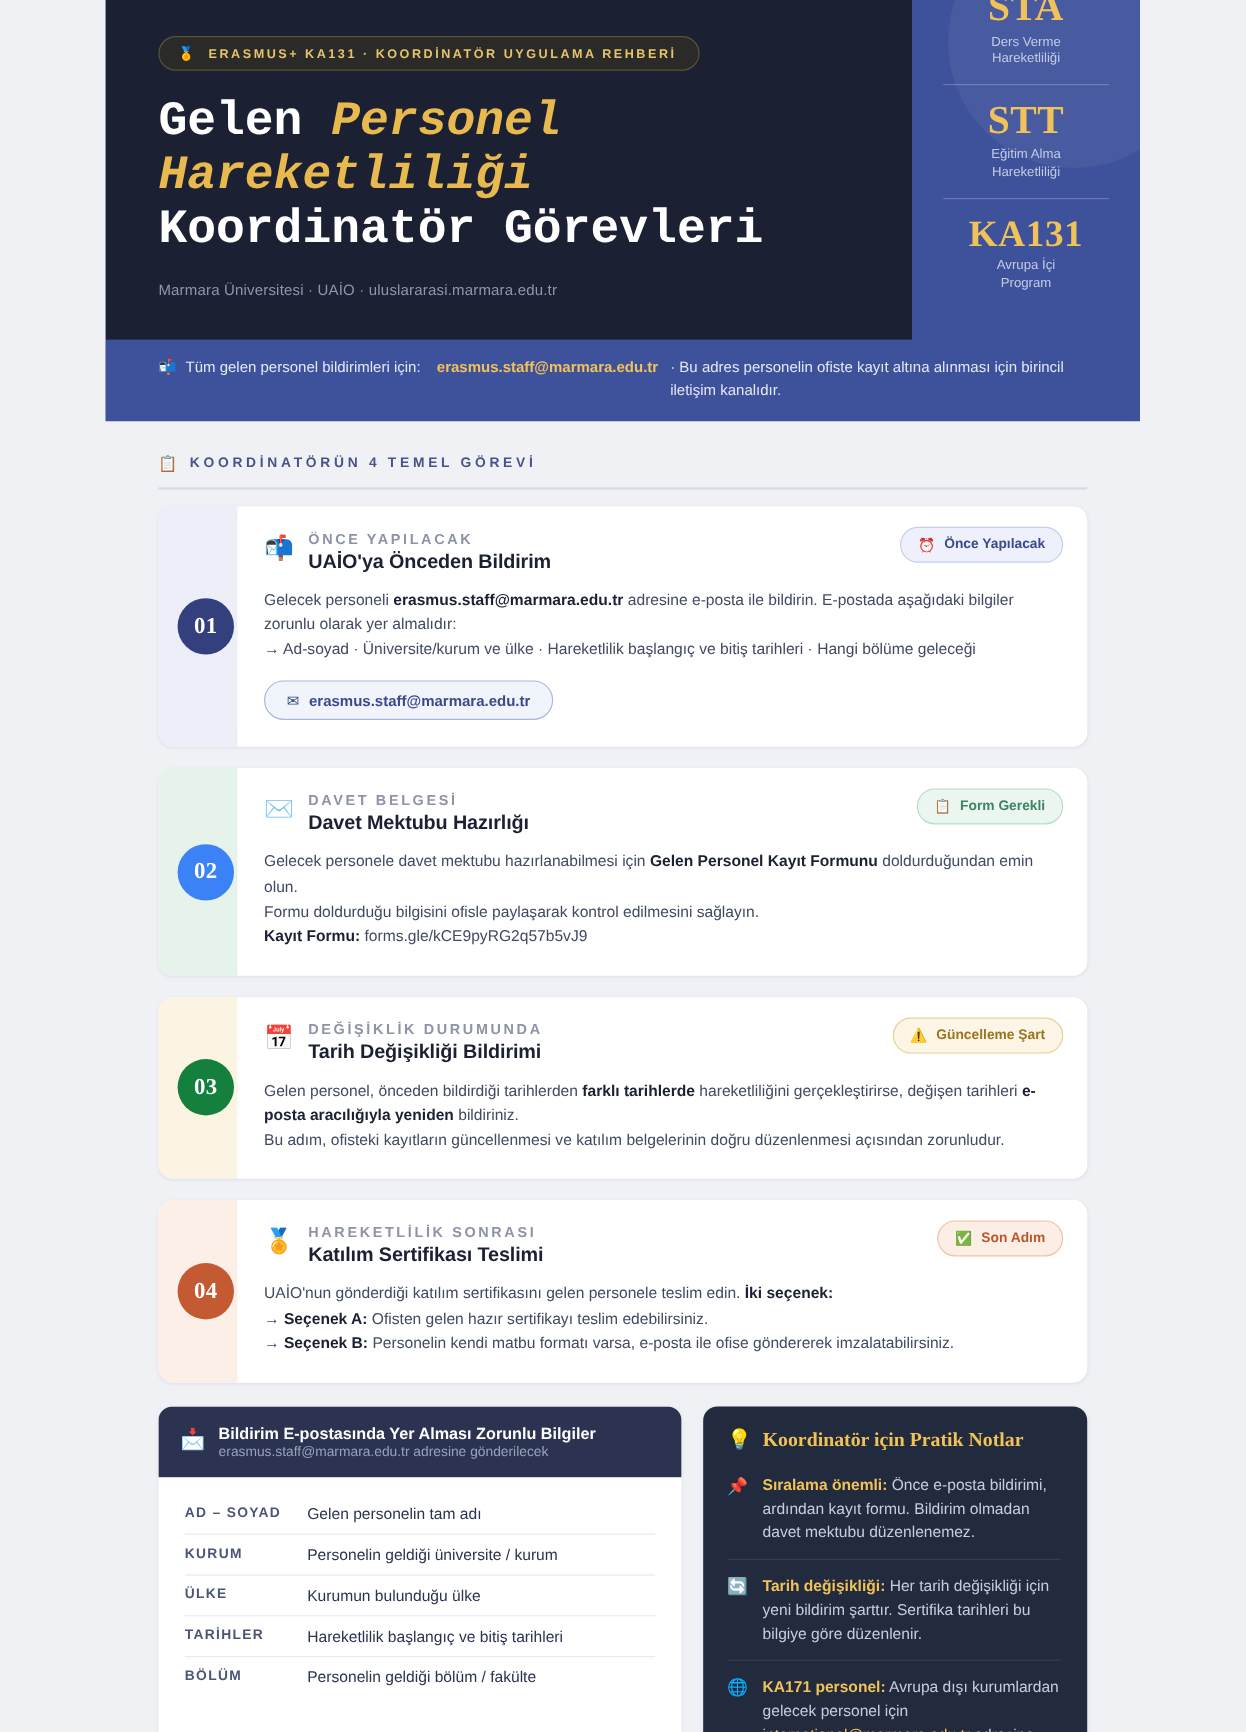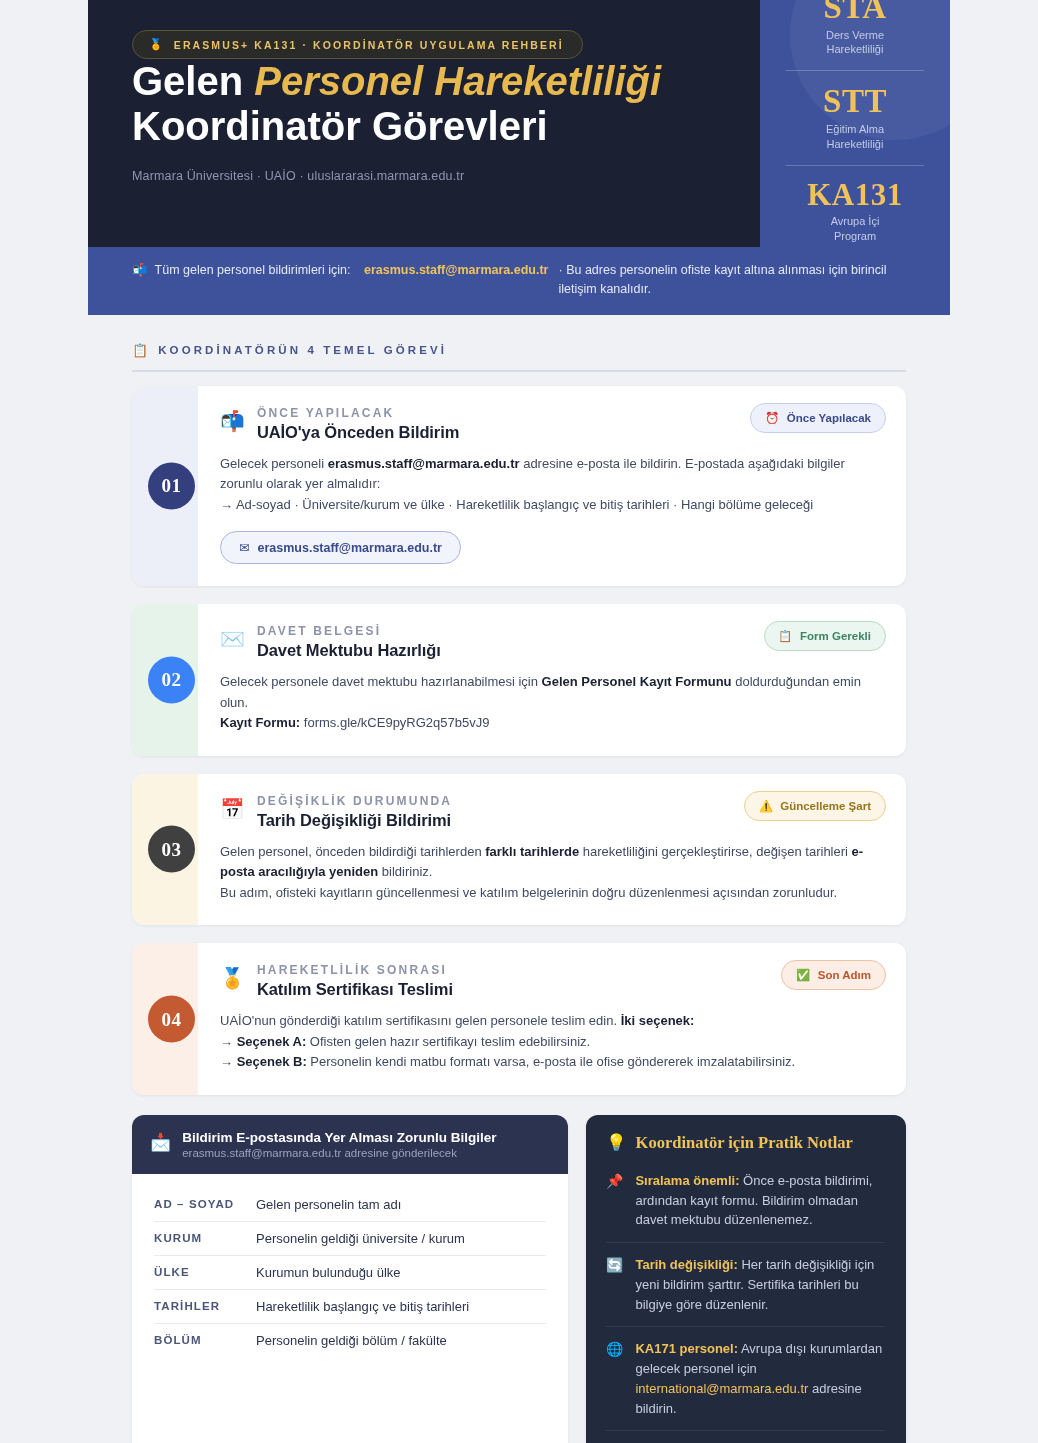--- a/index.html
+++ b/index.html
@@ -46,21 +46,22 @@
     border-radius: 999px;
     padding: 7px 18px 7px 16px;
     letter-spacing: 2.1px;
     font-size: 10.5px;
     font-weight: 700;
     color: #e8c36a;
   }
   .hero-badge .gl { font-size: 11px; filter: saturate(1.2); }
 
   .hero-title {
-    font-family: Liberation Sans, sans-serif;
+    margin-top: 22px;
+    font-family: Liberation Mono, monospace;
     color: #ffffff;
     font-size: 40px;
     line-height: 1.12;
     font-weight: 700;
   }
   .hero-title .accent {
     color: #e8b94e;
     font-style: italic;
   }
   .hero-sub {
@@ -407,27 +408,28 @@
               <div class="card-kicker">DAVET BELGESİ</div>
               <div class="card-title">Davet Mektubu Hazırlığı</div>
             </div>
           </div>
           <span class="card-pill" style="background: rgb(234, 246, 239); border: 1px solid rgb(184, 220, 198); color: rgb(63, 132, 98);">
             <span>📋</span>
             <span>Form Gerekli</span>
           </span>
           <div class="card-text">
             <span class="line">Gelecek personele davet mektubu hazırlanabilmesi için <b>Gelen Personel Kayıt Formunu</b> doldurduğundan emin olun.</span>
+            <span class="line">Formu doldurduğu bilgisini ofisle paylaşarak kontrol edilmesini sağlayın.</span>
             <span class="line"><b>Kayıt Formu:</b> forms.gle/kCE9pyRG2q57b5vJ9</span>
           </div>
         </div>
       </div>
       <div class="card">
         <div class="card-strip" style="background: rgb(252, 244, 226);"></div>
-        <div class="card-num" style="background: #404040; text-align: right;">03</div>
+        <div class="card-num" style="background: #15803d; text-align: right;">03</div>
         <div class="card-body">
           <div class="card-head">
             <span class="card-icon">📅</span>
             <div>
               <div class="card-kicker">DEĞİŞİKLİK DURUMUNDA</div>
               <div class="card-title">Tarih Değişikliği Bildirimi</div>
             </div>
           </div>
           <span class="card-pill" style="background: rgb(253, 246, 230); border: 1px solid rgb(234, 207, 150); color: rgb(154, 117, 32);">
             <span>⚠️</span>

